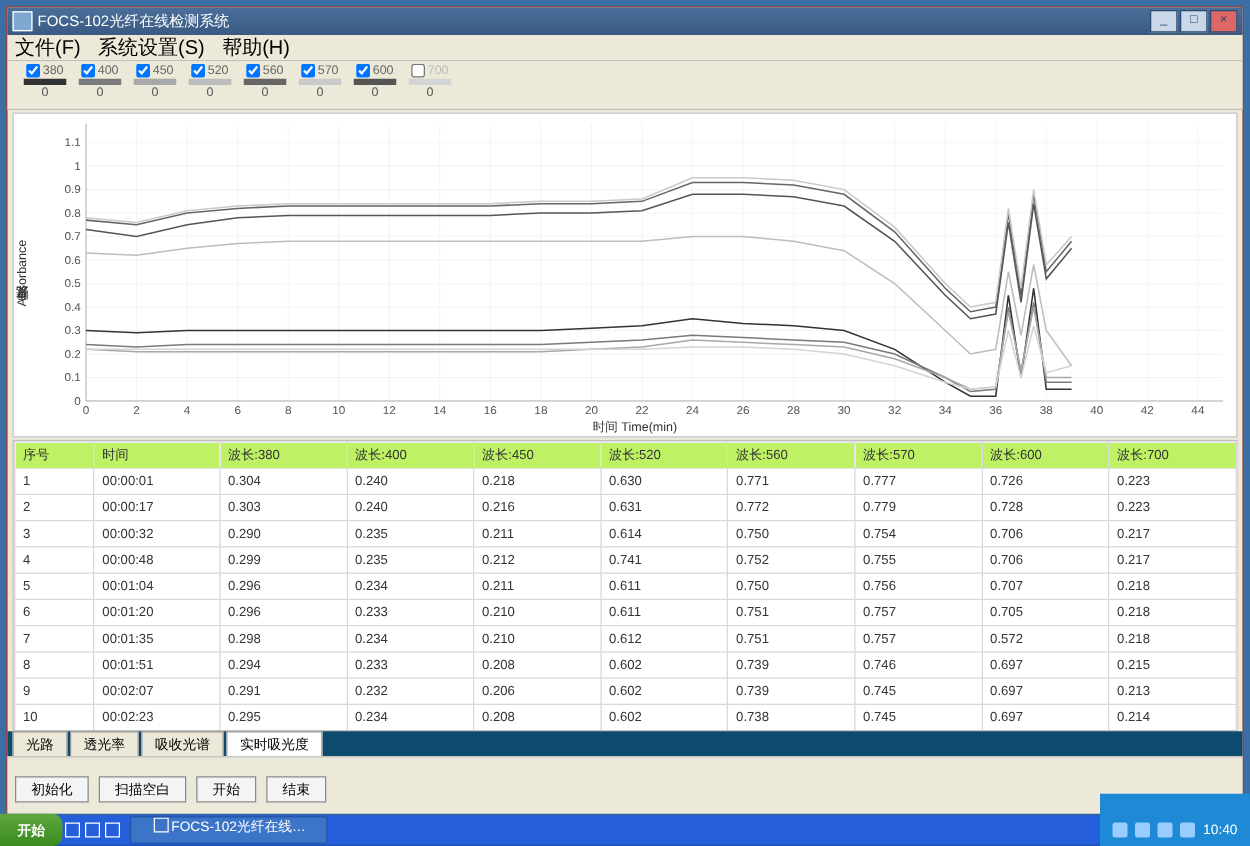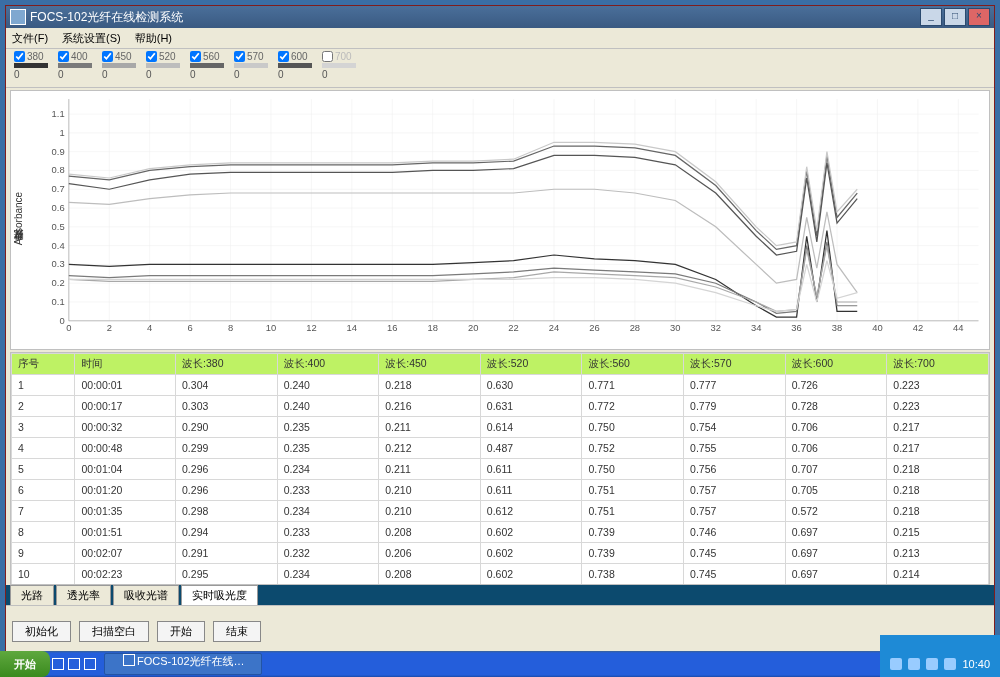--- a/index.html
+++ b/index.html
@@ -2,24 +2,24 @@
 <html><head>
 <meta charset="utf-8">
 <style>
 html,body{margin:0;padding:0;width:1000px;height:677px;font-family:"Microsoft YaHei",SimSun,Arial,sans-serif;font-size:11px;background:#3a6ea5;overflow:hidden}
 .win{position:absolute;left:5px;top:5px;width:988px;height:650px;border:1px solid #7f1d1d;background:#ece9d8;display:flex;flex-direction:column}
 .titlebar{height:22px;background:linear-gradient(#4a6f9a,#3a5a82);display:flex;align-items:center;color:#fff;font-size:12px;padding:0 4px}
 .titlebar .ticon{width:14px;height:14px;margin-right:4px;display:inline-block;background:#7fa8d0;border:1px solid #fff}
 .titlebar .spacer{flex:1}
 .tbtn{width:20px;height:16px;margin-left:2px;background:#c9d7e8;border:1px solid #2b4a6f;color:#2b4a6f;font-size:10px;line-height:14px;text-align:center;cursor:pointer}
 .tbtn.close{background:#d66}
-.menubar{height:20px;background:#ece9d8;border-bottom:1px solid #c0c0c0;display:flex;align-items:center;padding:0 6px;font-size:11px}
+.menubar{height:20px;background:#ece9d8;border-bottom:1px solid #c0c0c0;display:flex;align-items:center;padding:0 6px;font-size:16px}
 .menubar span{margin-right:14px;cursor:pointer}
 .chkrow{height:34px;border-bottom:1px solid #c0c0c0;display:flex;padding:2px 8px;background:#ece9d8}
-.chkcol{width:44px;display:flex;flex-direction:column;align-items:flex-start}
+.chkcol{width:44px;display:flex;flex-direction:column;align-items:center}
 .chkcol label{display:flex;align-items:center;font-size:10px;color:#666}
 .chkcol input{width:11px;height:11px;margin:0 2px 0 0}
 .swatch{width:34px;height:5px;margin:1px 0}
 .chkcol .zero{font-size:10px;color:#555}
 .chartwrap{height:260px;background:#fff;margin:2px 4px;border:1px solid #c0c0c0;box-sizing:border-box;display:flex}
 .ylabel{writing-mode:vertical-rl;transform:rotate(180deg);font-size:10px;color:#333;display:flex;align-items:center;justify-content:center;width:16px}
 .plot{flex:1;position:relative}
 .plot svg{position:absolute;inset:0;width:100%;height:100%}
 .xlabel{position:absolute;left:0;right:0;text-align:center;font-size:10px;color:#333}
 .tablewrap{flex:1;margin:0 4px;background:#fff;border:1px solid #c0c0c0;overflow-y:scroll;overflow-x:hidden}
@@ -210,20 +210,21 @@
             <path d="M40 172.0677966101695 L78.66666666666667 173.9322033898305 L117.33333333333334 172.0677966101695 L156 172.0677966101695 L194.66666666666669 172.0677966101695 L233.33333333333331 172.0677966101695 L272 172.0677966101695 L310.6666666666667 172.0677966101695 L349.33333333333337 172.0677966101695 L388 172.0677966101695 L426.66666666666663 170.20338983050846 L465.3333333333333 168.33898305084745 L504 162.74576271186442 L542.6666666666666 166.47457627118644 L581.3333333333334 168.33898305084745 L620 172.0677966101695 L658.6666666666667 186.98305084745763 L697.3333333333334 213.08474576271186 L716.6666666666666 224.27118644067798 L736 224.27118644067798 L745.6666666666666 144.10169491525423 L755.3333333333333 209.35593220338984 L765 138.50847457627117 L774.6666666666666 218.67796610169492 L794 218.67796610169492 " stroke="#333333"></path>
             <path d="M40 183.25423728813558 L78.66666666666667 185.1186440677966 L117.33333333333334 183.25423728813558 L156 183.25423728813558 L194.66666666666669 183.25423728813558 L233.33333333333331 183.25423728813558 L272 183.25423728813558 L310.6666666666667 183.25423728813558 L349.33333333333337 183.25423728813558 L388 183.25423728813558 L426.66666666666663 181.38983050847457 L465.3333333333333 179.52542372881356 L504 175.79661016949152 L542.6666666666666 177.66101694915253 L581.3333333333334 179.52542372881356 L620 181.38983050847457 L658.6666666666667 190.71186440677965 L697.3333333333334 209.35593220338984 L716.6666666666666 220.54237288135593 L736 218.67796610169492 L745.6666666666666 153.4237288135593 L755.3333333333333 205.6271186440678 L765 149.6949152542373 L774.6666666666666 213.08474576271186 L794 213.08474576271186 " stroke="#7a7a7a"></path>
             <path d="M40 186.98305084745763 L78.66666666666667 188.84745762711864 L117.33333333333334 188.84745762711864 L156 188.84745762711864 L194.66666666666669 188.84745762711864 L233.33333333333331 188.84745762711864 L272 188.84745762711864 L310.6666666666667 188.84745762711864 L349.33333333333337 188.84745762711864 L388 188.84745762711864 L426.66666666666663 186.98305084745763 L465.3333333333333 185.1186440677966 L504 179.52542372881356 L542.6666666666666 181.38983050847457 L581.3333333333334 183.25423728813558 L620 185.1186440677966 L658.6666666666667 194.4406779661017 L697.3333333333334 209.35593220338984 L716.6666666666666 218.67796610169492 L736 216.8135593220339 L745.6666666666666 157.15254237288136 L755.3333333333333 203.76271186440678 L765 153.4237288135593 L774.6666666666666 209.35593220338984 L794 209.35593220338984 " stroke="#a8a8a8"></path>
             <path d="M40 110.54237288135593 L78.66666666666667 112.40677966101694 L117.33333333333334 106.81355932203388 L156 103.08474576271186 L194.66666666666669 101.22033898305084 L233.33333333333331 101.22033898305084 L272 101.22033898305084 L310.6666666666667 101.22033898305084 L349.33333333333337 101.22033898305084 L388 101.22033898305084 L426.66666666666663 101.22033898305084 L465.3333333333333 101.22033898305084 L504 97.49152542372883 L542.6666666666666 97.49152542372883 L581.3333333333334 101.22033898305084 L620 108.67796610169492 L658.6666666666667 134.77966101694915 L697.3333333333334 172.0677966101695 L716.6666666666666 190.71186440677965 L736 186.98305084745763 L745.6666666666666 125.45762711864406 L755.3333333333333 175.79661016949152 L765 119.86440677966102 L774.6666666666666 172.0677966101695 L794 200.03389830508473 " stroke="#bdbdbd"></path>
             <path d="M40 84.44067796610167 L78.66666666666667 88.16949152542372 L117.33333333333334 78.84745762711862 L156 75.1186440677966 L194.66666666666669 73.25423728813558 L233.33333333333331 73.25423728813558 L272 73.25423728813558 L310.6666666666667 73.25423728813558 L349.33333333333337 73.25423728813558 L388 71.38983050847457 L426.66666666666663 71.38983050847457 L465.3333333333333 69.52542372881356 L504 54.6101694915254 L542.6666666666666 54.6101694915254 L581.3333333333334 56.474576271186436 L620 63.932203389830505 L658.6666666666667 93.76271186440678 L697.3333333333334 138.50847457627117 L716.6666666666666 157.15254237288136 L736 153.4237288135593 L745.6666666666666 78.84745762711862 L755.3333333333333 144.10169491525423 L765 63.932203389830505 L774.6666666666666 125.45762711864406 L794 101.22033898305084 " stroke="#666666"></path>
             <path d="M40 82.57627118644066 L78.66666666666667 86.30508474576271 L117.33333333333334 76.9830508474576 L156 73.25423728813558 L194.66666666666669 71.38983050847457 L233.33333333333331 71.38983050847457 L272 71.38983050847457 L310.6666666666667 71.38983050847457 L349.33333333333337 71.38983050847457 L388 69.52542372881356 L426.66666666666663 69.52542372881356 L465.3333333333333 67.66101694915253 L504 50.881355932203405 L542.6666666666666 50.881355932203405 L581.3333333333334 52.745762711864415 L620 60.203389830508456 L658.6666666666667 90.03389830508473 L697.3333333333334 134.77966101694915 L716.6666666666666 153.4237288135593 L736 149.6949152542373 L745.6666666666666 75.1186440677966 L755.3333333333333 138.50847457627117 L765 60.203389830508456 L774.6666666666666 119.86440677966102 L794 97.49152542372883 " stroke="#c9c9c9"></path>
             <path d="M40 91.89830508474577 L78.66666666666667 97.49152542372883 L117.33333333333334 88.16949152542372 L156 82.57627118644066 L194.66666666666669 80.71186440677963 L233.33333333333331 80.71186440677963 L272 80.71186440677963 L310.6666666666667 80.71186440677963 L349.33333333333337 80.71186440677963 L388 78.84745762711862 L426.66666666666663 78.84745762711862 L465.3333333333333 76.9830508474576 L504 63.932203389830505 L542.6666666666666 63.932203389830505 L581.3333333333334 65.79661016949152 L620 73.25423728813558 L658.6666666666667 101.22033898305084 L697.3333333333334 144.10169491525423 L716.6666666666666 162.74576271186442 L736 159.01694915254237 L745.6666666666666 86.30508474576271 L755.3333333333333 149.6949152542373 L765 71.38983050847457 L774.6666666666666 131.05084745762713 L794 106.81355932203388 " stroke="#555555"></path>
             <path d="M40 186.98305084745763 L78.66666666666667 186.98305084745763 L117.33333333333334 186.98305084745763 L156 186.98305084745763 L194.66666666666669 186.98305084745763 L233.33333333333331 186.98305084745763 L272 186.98305084745763 L310.6666666666667 186.98305084745763 L349.33333333333337 186.98305084745763 L388 186.98305084745763 L426.66666666666663 186.98305084745763 L465.3333333333333 186.98305084745763 L504 185.1186440677966 L542.6666666666666 185.1186440677966 L581.3333333333334 186.98305084745763 L620 190.71186440677965 L658.6666666666667 200.03389830508473 L697.3333333333334 213.08474576271186 L716.6666666666666 218.67796610169492 L736 216.8135593220339 L745.6666666666666 172.0677966101695 L755.3333333333333 209.35593220338984 L765 168.33898305084745 L774.6666666666666 205.6271186440678 L794 200.03389830508473 " stroke="#d4d4d4"></path>
           </g>
         </svg>
+        <div class="xlabel" style="bottom:0">时间 Time(min)</div>
       </div>
   </div>
   <div class="tablewrap">
     <table>
       <thead>
           <tr id="thr">
             <th>序号</th>
             <th>时间</th>
             <th>波长:380</th>
             <th>波长:400</th>
@@ -271,21 +272,21 @@
             <td>0.754</td>
             <td>0.706</td>
             <td>0.217</td>
           </tr>
           <tr>
             <td>4</td>
             <td>00:00:48</td>
             <td>0.299</td>
             <td>0.235</td>
             <td>0.212</td>
-            <td>0.487</td>
+            <td>0.741</td>
             <td>0.752</td>
             <td>0.755</td>
             <td>0.706</td>
             <td>0.217</td>
           </tr>
           <tr>
             <td>5</td>
             <td>00:01:04</td>
             <td>0.296</td>
             <td>0.234</td>

